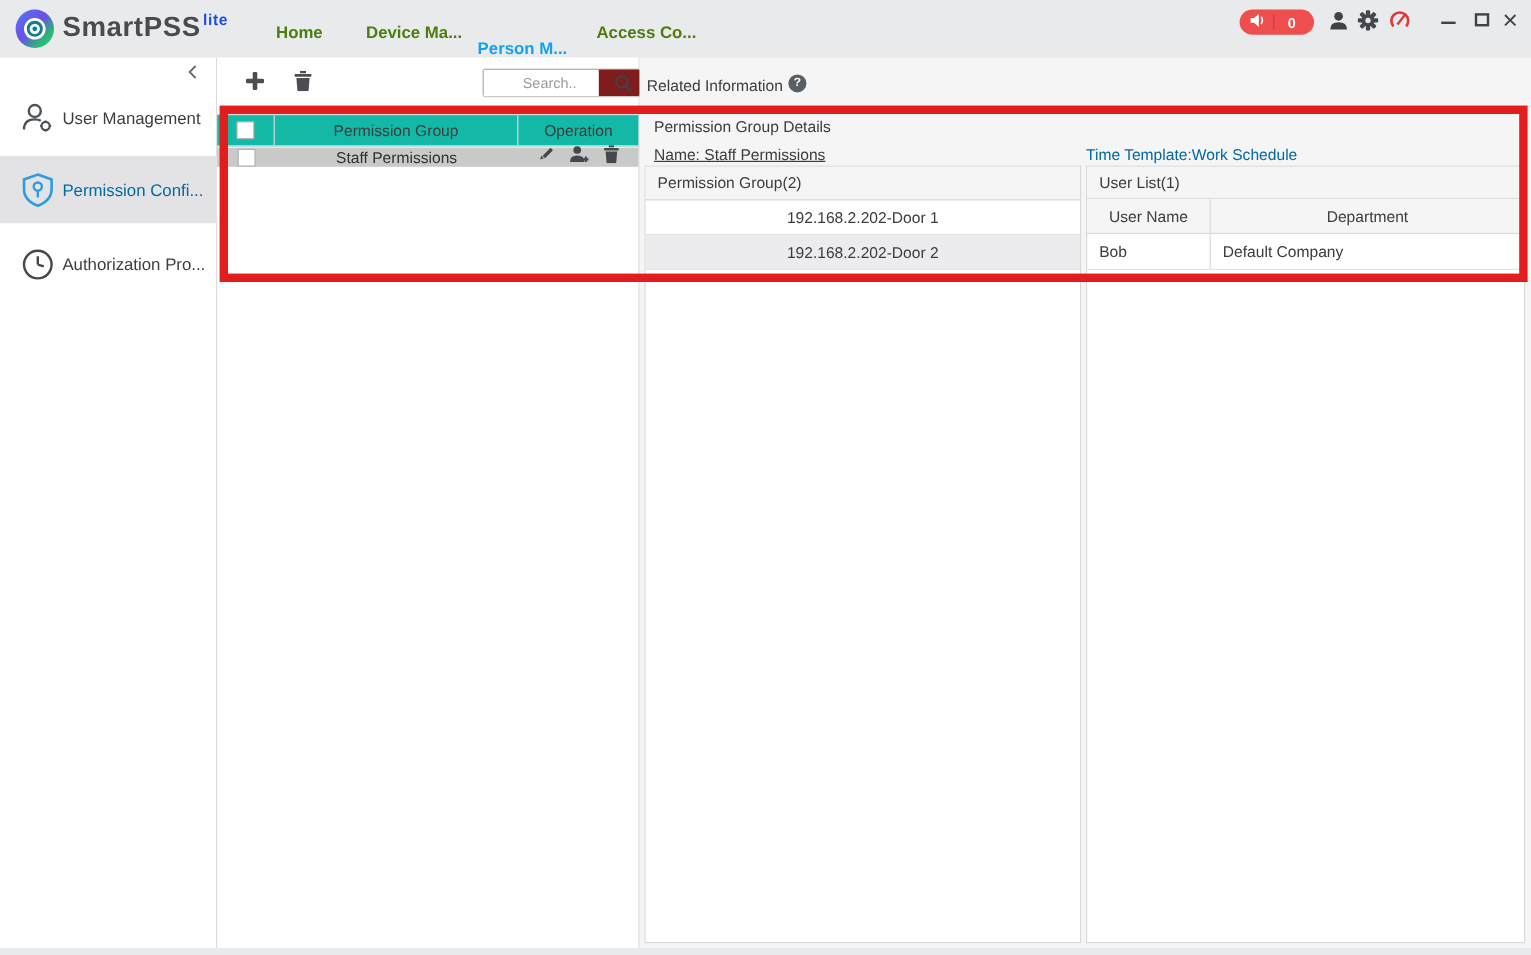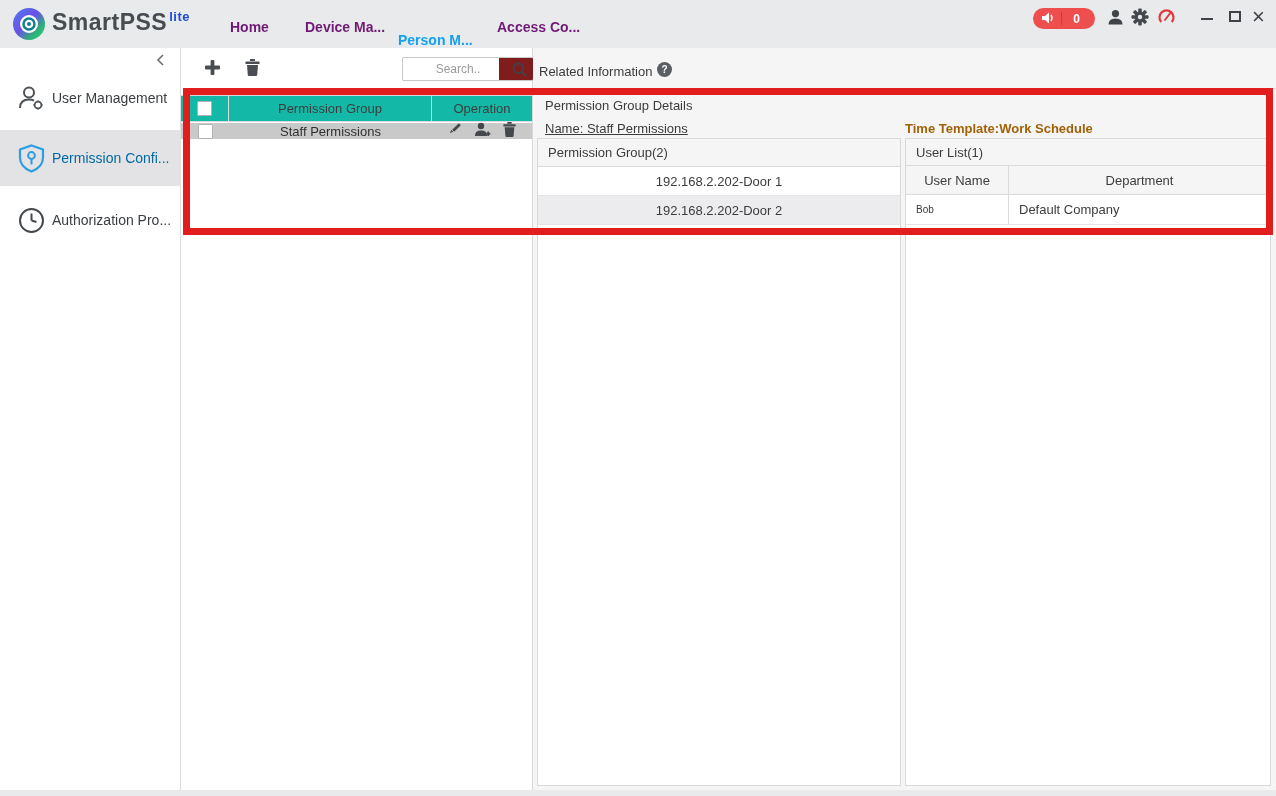--- a/index.html
+++ b/index.html
@@ -4,21 +4,21 @@
 <style>
   * { margin:0; padding:0; box-sizing:border-box; }
   html,body { width:1276px; height:796px; overflow:hidden; }
   body { font-family:"Liberation Sans", sans-serif; background:#e9eaec; position:relative; }
 
   
   .topbar { position:absolute; left:0; top:0; width:1276px; height:48px; background:#e9eaec; }
   .logo { position:absolute; left:12px; top:7px; width:34px; height:34px; }
   .brand { position:absolute; left:52px; top:9px; font-size:23px; font-weight:bold; color:#474c51; letter-spacing:.5px; }
   .brand sup { font-size:13px; font-weight:bold; color:#1d4ed8; margin-left:2px; }
-  .nav-tab { position:absolute; top:19px; font-size:14px; font-weight:bold; color:#701a75; cursor:pointer; white-space:nowrap; }
+  .nav-tab { position:absolute; top:19px; font-size:14px; font-weight:bold; color:#4d7c0f; cursor:pointer; white-space:nowrap; }
   .nav-tab.active { color:#14a2f0; }
   .tab-home{left:230px;} .tab-device{left:305px;text-align:center;} .tab-person{left:398px;margin-top:13px;} .tab-access{left:497px;}
 
   .alarm-pill { position:absolute; left:1033px; top:8px; width:62px; height:21px; background:#ef4e4e; border-radius:11px; display:flex; align-items:center; cursor:pointer; }
   .alarm-pill .spk { margin-left:9px; }
   .alarm-pill .div { width:1px; height:13px; background:rgba(0,0,0,.18); margin-left:6px; }
   .alarm-pill .cnt { flex:1; text-align:center; color:#fff; font-size:12px; font-weight:bold; padding-right:4px; }
   .tb-ico { position:absolute; top:9px; cursor:pointer; }
   .ico-user{left:1107px;} .ico-gear{left:1131px; top:8px;} .ico-gauge{left:1158px; top:9px;}
   .win-min { position:absolute; left:1201px; top:18px; width:12px; height:2px; background:#3f4347; cursor:pointer; }
@@ -54,34 +54,34 @@
   .gt-row .ops { flex:1; display:flex; align-items:center; justify-content:center; gap:12px; }
   .cbx { width:15px; height:15px; background:#fff; border:1px solid #b3b3b3; border-radius:1px; cursor:pointer; }
 
   
   .related { position:absolute; left:533px; top:48px; width:743px; height:742px; background:#f5f5f6; }
   .rel-title { position:absolute; left:6px; top:16px; font-size:13px; color:#3c3c3c; }
   .help { position:absolute; left:124px; top:14px; width:15px; height:15px; background:#5a5f64; color:#fff; border-radius:50%; font-size:10px; font-weight:bold; text-align:center; line-height:15px; cursor:pointer; }
   .rel-body { position:absolute; left:0; top:40px; width:743px; height:700px; border-top:1px solid #e2e2e3; }
   .details-title { position:absolute; left:12px; top:9px; font-size:13px; color:#3c3c3c; }
   .name-line { position:absolute; left:12px; top:32px; font-size:13px; color:#3c3c3c;text-decoration:underline; }
-  .tt-line { position:absolute; left:372px; top:32px; font-size:13px; color:#a16207;font-weight:bold; }
+  .tt-line { position:absolute; left:372px; top:32px; font-size:13px; color:#0369a1; }
 
   .grp-panel { position:absolute; left:4px; top:49px; width:364px; height:648px; background:#fff; border:1px solid #d9d9d9; }
   .grp-head { height:28px; background:#f5f5f6; border-bottom:1px solid #dadada; font-size:13px; color:#3c3c3c; line-height:28px; padding-left:10px; }
   .grp-row { height:29px; line-height:29px; text-align:center; font-size:13px; color:#3c3c3c; border-bottom:1px solid #e4e4e4; }
   .grp-row.alt { background:#ececee; }
 
   .usr-panel { position:absolute; left:372px; top:49px; width:366px; height:648px; background:#fff; border:1px solid #d9d9d9; }
   .usr-head { height:27px; background:#f5f5f6; border-bottom:1px solid #dadada; font-size:13px; color:#3c3c3c; line-height:27px; padding-left:10px; }
   .usr-cols { height:29px; background:#f5f5f6; border-bottom:1px solid #dadada; display:flex; }
   .usr-cols .uc0 { width:103px; border-right:1px solid #dadada; text-align:center; line-height:29px; font-size:13px; color:#3c3c3c; }
   .usr-cols .uc1 { flex:1; text-align:center; line-height:29px; font-size:13px; color:#3c3c3c; }
   .usr-row { height:30px; border-bottom:1px solid #e4e4e4; display:flex; }
-  .usr-row .ur0 { width:103px; border-right:1px solid #dadada; line-height:30px; padding-left:10px; font-size:10px; color:#3c3c3c; }
+  .usr-row .ur0 { width:103px; border-right:1px solid #dadada; line-height:30px; padding-left:10px; font-size:13px; color:#3c3c3c; }
   .usr-row .ur1 { flex:1; line-height:30px; padding-left:10px; font-size:13px; color:#3c3c3c; }
 
   
   .annotation { position:absolute; left:183px; top:88px; width:1090px; height:147px; border:7px solid #e11d1d; z-index:60; pointer-events:none; }
 
   .bottom-strip { position:absolute; left:0; top:790px; width:1276px; height:6px; background:#e9eaec; }
 </style>
 </head>
 <body>
 

